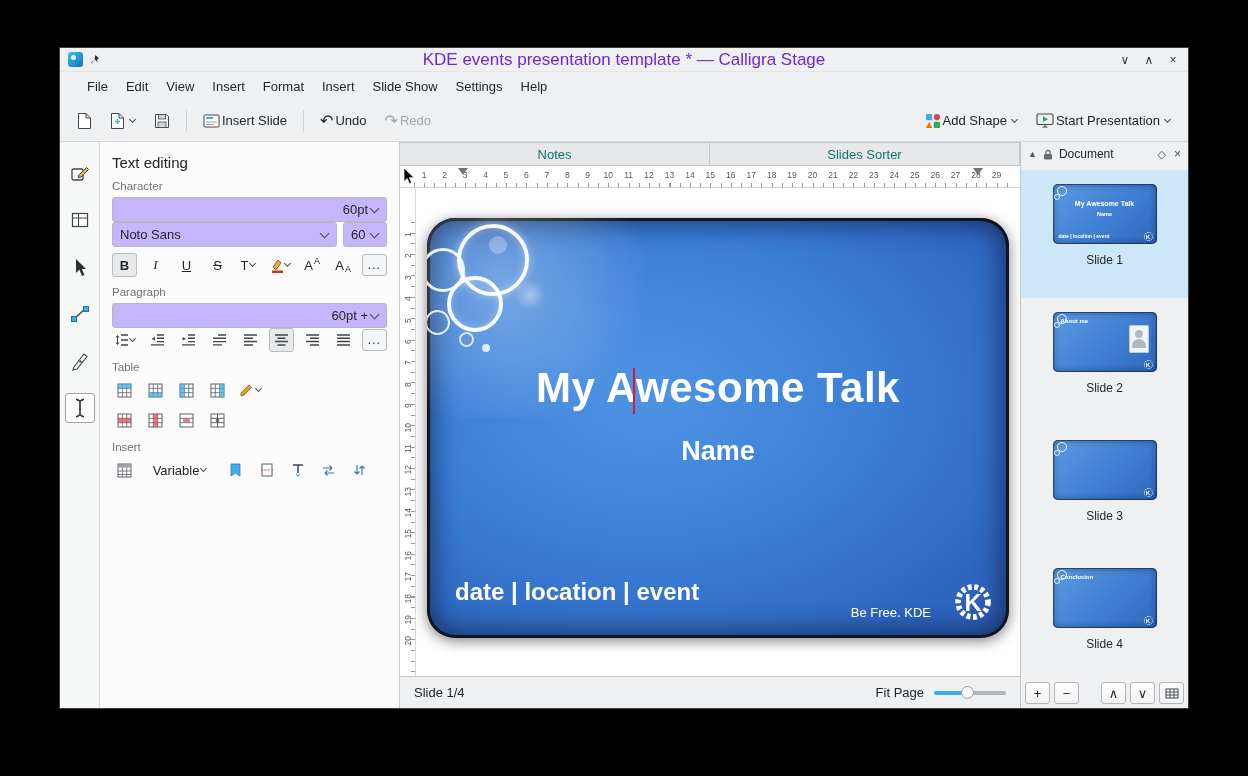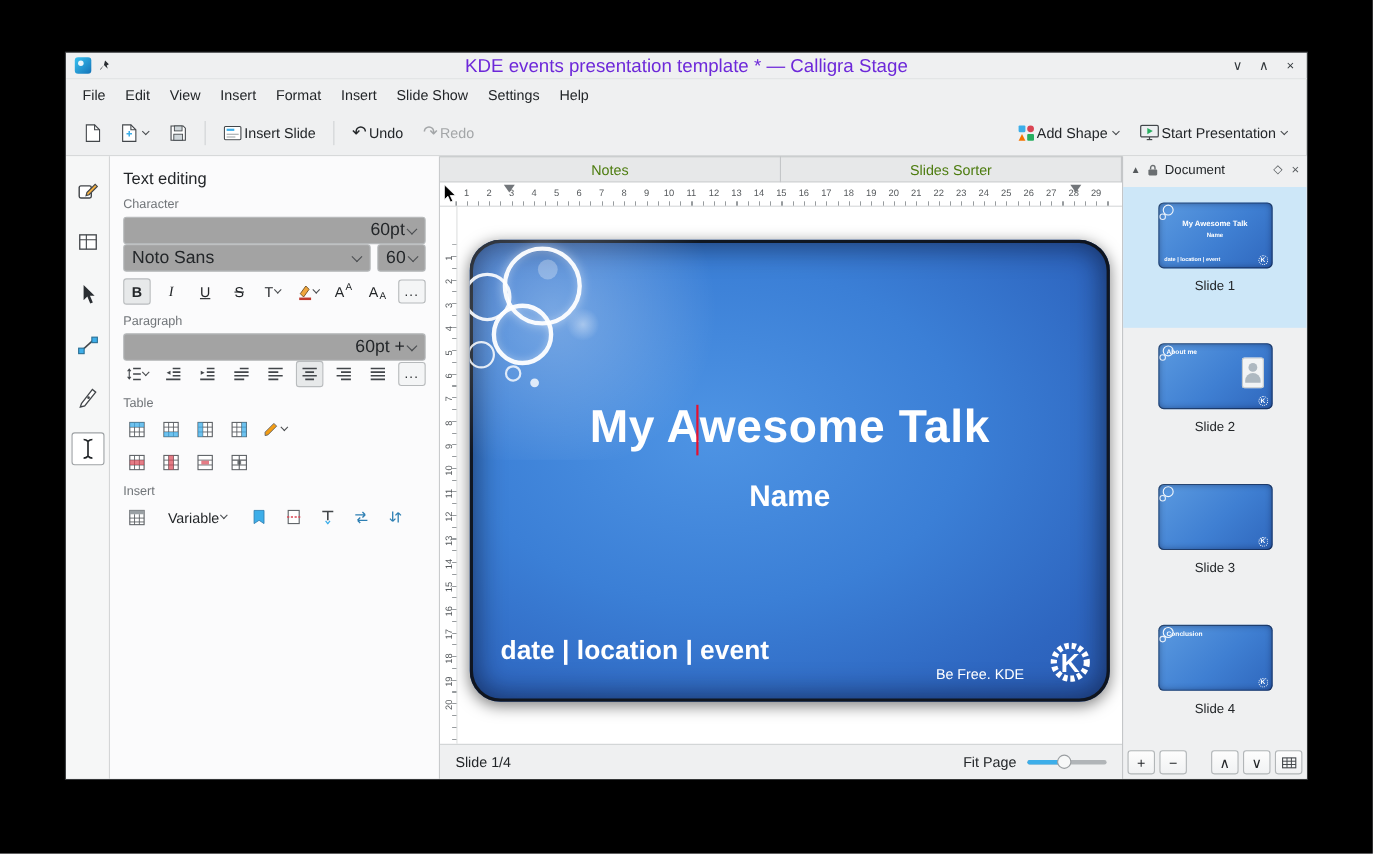--- a/index.html
+++ b/index.html
@@ -12,21 +12,21 @@
   
   .titlebar { height:24px; flex:none; display:flex; align-items:center; padding:0 8px; position:relative; border-bottom:1px solid #e2e4e5; }
   .tb-left { display:flex; align-items:center; gap:6px; z-index:2; }
   .app-icon { width:15px; height:15px; border-radius:3px; background:linear-gradient(135deg,#39c2f0,#1473b8); position:relative; }
   .app-icon::after { content:""; position:absolute; left:3px; top:3px; width:5px; height:5px; border-radius:50%; background:rgba(255,255,255,.9); }
   .tb-title { position:absolute; left:0; right:0; text-align:center; font-size:17px; color:#6d28d9; }
   .tb-right { margin-left:auto; display:flex; align-items:center; gap:10px; z-index:2; }
   .wbtn { font-size:12px; color:#33383c; line-height:1; width:14px; text-align:center; }
 
   
-  .menubar { height:28px; flex:none; display:flex; align-items:center; padding:0 6px;text-align:right; }
+  .menubar { height:28px; flex:none; display:flex; align-items:center; padding:0 18px;text-align:right; }
   .menu-item { padding:5px 9px; font-size:13px; color:#232629; border-radius:3px; }
 
   
   .toolbar { height:42px; flex:none; display:flex; align-items:center; gap:4px; padding:0 10px; border-bottom:1px solid #d4d6d7; }
   .icon-btn, .tbtn { display:flex; align-items:center; gap:2px; padding:5px 7px; border-radius:3px; font-size:13px; color:#232629; }
   .tbtn.disabled { color:#a3a6a8; }
   .uglyph { font-size:16px; line-height:1; }
   .tbtn.disabled .uglyph { color:#a3a6a8; }
   .sep { width:1px; height:22px; background:#d0d2d4; margin:0 5px; flex:none; }
   .spacer { flex:1; }
@@ -39,35 +39,35 @@
   
   .toolbox { width:40px; flex:none; background:#f6f7f7; border-right:1px solid #d4d6d7; display:flex; flex-direction:column; align-items:center; gap:17px; padding-top:16px; }
   .tool { width:30px; height:30px; display:flex; align-items:center; justify-content:center; border:1px solid transparent; border-radius:3px; }
   .tool.selected { border-color:#9ea2a5; background:#fff; }
 
   
   .options { width:300px; flex:none; background:#fbfbfc; border-right:1px solid #c9cbcd; padding:12px 12px 0 12px; overflow:hidden; }
   .panel-title { font-size:15px; margin-bottom:8px; color:#232629; }
   .sec-label { font-size:11.5px; color:#707478; margin:9px 0 5px; }
   .row { display:flex; align-items:center; gap:6px; margin-bottom:6px; }
-  .combo { height:25px; border:1px solid #b6b9bb; border-radius:3px; background:#a3a3a3; display:flex; align-items:center; padding:0 7px; font-size:16px; color:#232629; }
+  .combo { height:25px; border:1px solid #b6b9bb; border-radius:3px; background:#c4b5fd; display:flex; align-items:center; padding:0 7px; font-size:13px; color:#232629; }
   .combo .val { flex:1; }
   .combo.rightval .val { text-align:right; }
   .fbtn { min-width:25px; height:24px; display:flex; align-items:center; justify-content:center; border:1px solid transparent; border-radius:3px; font-size:13px; color:#232629; padding:0 2px; }
   .fbtn.checked { border-color:#b9bcbe; background:#e7e9ea; }
   .fbtn .chev { margin-left:2px; width:5px; height:5px; }
   .fb-b { font-weight:bold; } .fb-i { font-style:italic; font-family:"Liberation Serif",serif; }
   .fb-u { text-decoration:underline; } .fb-s { text-decoration:line-through; }
   .fsup { font-size:9px; margin:-8px 0 0 1px; } .fsub { font-size:9px; margin:8px 0 0 1px; }
   .more-btn { margin-left:auto; width:28px; height:22px; border:1px solid #b6b9bb; border-radius:3px; background:#f4f5f6; font-size:12px; display:flex; align-items:center; justify-content:center; letter-spacing:1px; color:#232629; }
 
   
   .center { flex:1; display:flex; flex-direction:column; min-width:0; background:#fff; }
   .view-tabs { height:24px; flex:none; display:flex; }
-  .vtab { flex:1; display:flex; align-items:center; justify-content:center; font-size:13px; color:#4d7c0f;
+  .vtab { flex:1; display:flex; align-items:center; justify-content:center; font-size:13px; color:#0f766e;
           background:#e7e8e9; border:1px solid #c4c6c8; border-left:none; }
   .vtab:first-child { border-left:none; }
   .vtab.active { background:#fcfcfc; border-top:2px solid #3daee9; border-bottom:none; color:#232629; }
 
   
   .hruler { height:22px; flex:none; background:#fff; border-bottom:1px solid #cfd1d3; position:relative; }
   .hscale { display:flex; padding-left:14px; height:100%; }
   .hnum { width:20.45px; flex:none; text-align:center; font-size:8.5px; color:#55595c; line-height:18px; }
   .hticks { position:absolute; bottom:0; left:14px; right:4px; height:4px;
             background:repeating-linear-gradient(to right,#979b9e 0,#979b9e 1px,transparent 1px,transparent 10.22px); }

